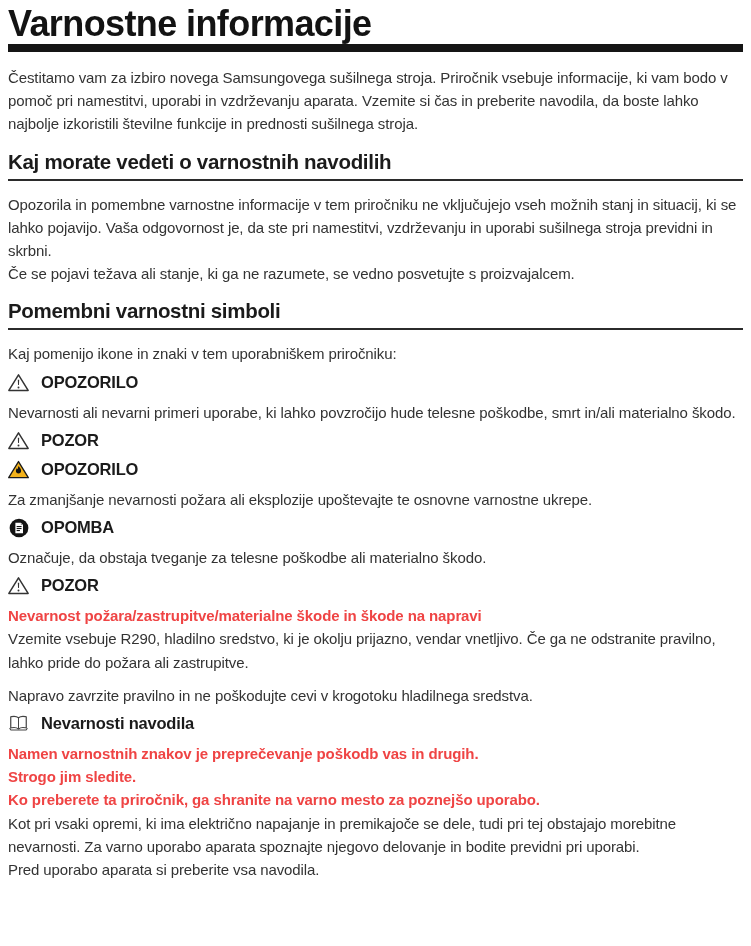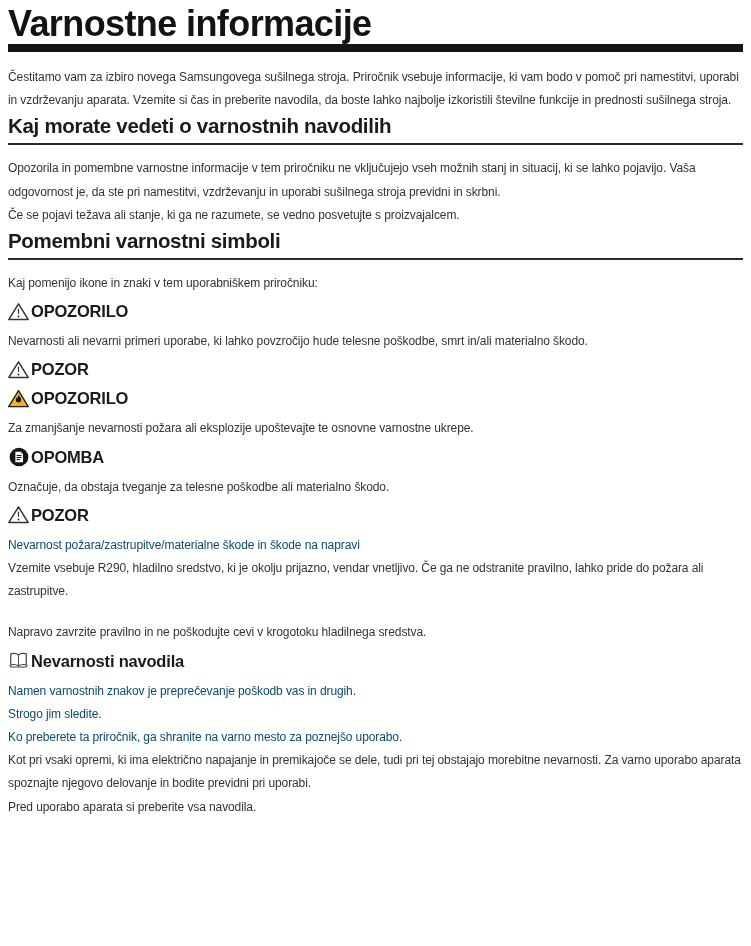--- a/index.html
+++ b/index.html
@@ -13,33 +13,33 @@
   h1.page-title {
     font-size: 36px; line-height: 32px; font-weight: 700;
     color: #131313; letter-spacing: -0.6px;
     margin: 0 0 4px 0;
   }
   .title-bar { height: 8px; background: #151515; margin: 0 0 14px 0; }
 
   h2.section-heading {
     font-size: 20.5px; line-height: 24px; font-weight: 700;
     color: #1b1b1b; letter-spacing: -0.3px;
-    margin: 2px 0 12px 0; padding-bottom: 5px;
+    margin: 14px 0 12px 0; padding-bottom: 5px;
     border-bottom: 2px solid #2b2b2b;
   }
 
   p.body {
-    font-size: 12px; line-height: 23.2px; margin: 0; color: #333333;
+    font-size: 15px; line-height: 23.2px; margin: 0; color: #333333;
     letter-spacing: -0.1px;
   }
-  p.body.bold { font-weight: 400; color: #0c4a6e; }
-  p.gap-top { margin-top: 18px; }
+  p.body.bold { font-weight: 700; color: #ef4444; }
+  p.gap-top { margin-top: 10px; }
 
   .sym-row {
-    display: flex; gap: 2px;
+    display: flex; align-items: center; gap: 12px;
     margin: 6px 0 8px 0; line-height: 21px;
   }
   .sym-label {
     font-size: 16.5px; font-weight: 700; color: #1b1b1b; letter-spacing: -0.2px;
   }
   .sym-icon { display: inline-flex; width: 21px; height: 20px; align-items: center; justify-content: center; }
   .sym-icon svg { display: block; }
 </style>
 </head>
 <body>

